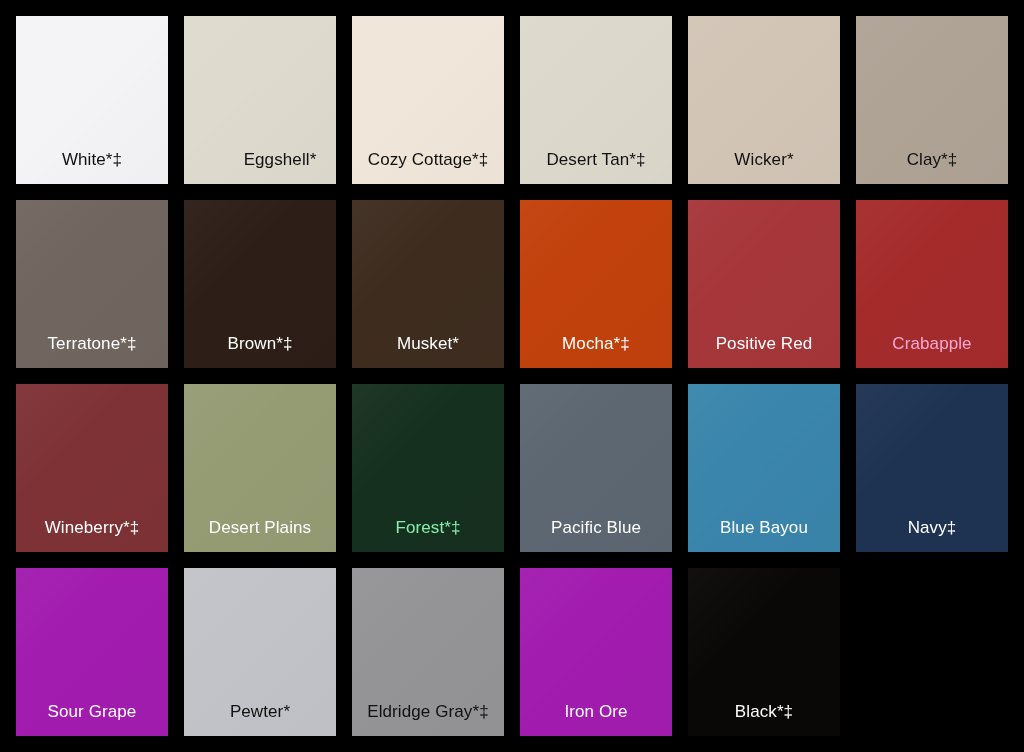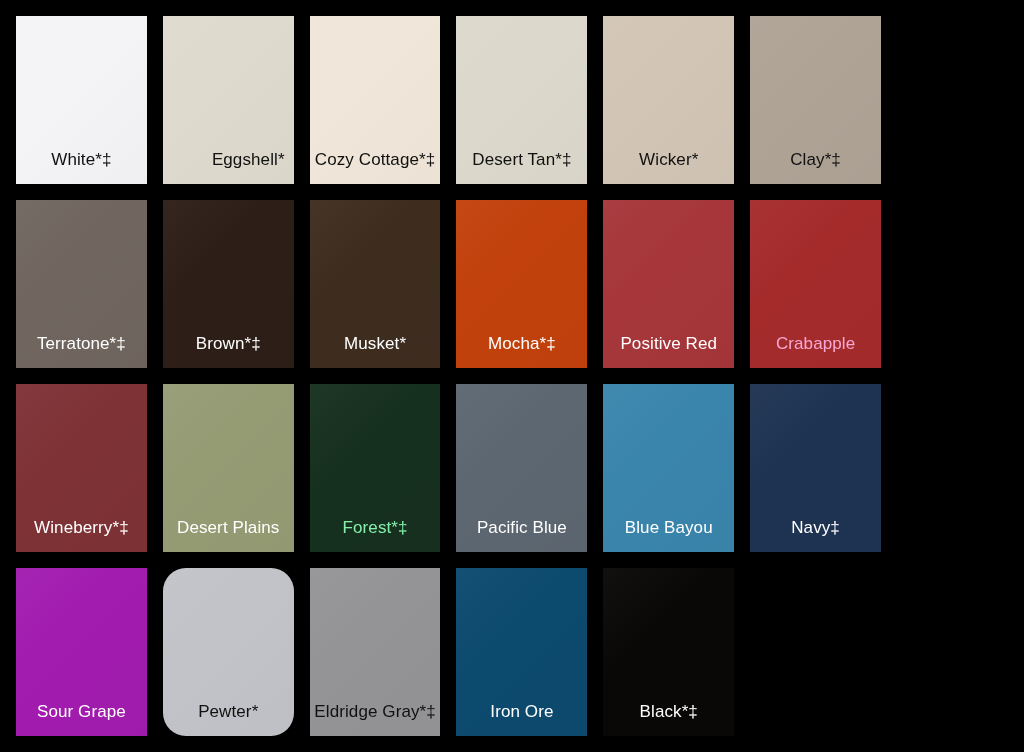--- a/index.html
+++ b/index.html
@@ -23,21 +23,21 @@
     box-sizing: border-box;
     padding: 16px 16px 16px 16px;
   }
 
   .swatch-grid {
     display: grid;
     grid-template-columns: repeat(6, 1fr);
     grid-template-rows: repeat(4, 1fr);
     column-gap: 16px;
     row-gap: 16px;
-    width: 865px;
+    width: 992px;
     height: 720px;
   }
 
   .swatch {
     position: relative;
     box-sizing: border-box;
     display: flex;
     align-items: flex-end;
     justify-content: center;
     overflow: hidden;
@@ -124,26 +124,26 @@
       </div>
       <div class="swatch" style="background-color: rgb(58, 133, 172);">
         <span class="swatch-label label-light" style="color: rgb(255, 255, 255);">Blue Bayou</span>
       </div>
       <div class="swatch" style="background-color: rgb(30, 51, 82);">
         <span class="swatch-label label-light" style="color: rgb(255, 255, 255);">Navy‡</span>
       </div>
       <div class="swatch" style="background-color: #a21caf;">
         <span class="swatch-label label-light" style="color: rgb(255, 255, 255);">Sour Grape</span>
       </div>
-      <div class="swatch" style="background-color: rgb(194, 195, 200); border-radius: 23px;">
+      <div class="swatch" style="background-color: rgb(194, 195, 200);">
         <span class="swatch-label label-dark" style="color: rgb(17, 17, 17);">Pewter*</span>
       </div>
       <div class="swatch" style="background-color: rgb(148, 148, 151);">
         <span class="swatch-label label-dark" style="color: rgb(17, 17, 17);">Eldridge Gray*‡</span>
       </div>
-      <div class="swatch" style="background-color: #0c4a6e;">
+      <div class="swatch" style="background-color: #a21caf;">
         <span class="swatch-label label-light" style="color: rgb(255, 255, 255);">Iron Ore</span>
       </div>
       <div class="swatch" style="background-color: rgb(10, 7, 7);">
         <span class="swatch-label label-light" style="color: rgb(255, 255, 255);">Black*‡</span>
       </div>
     </div>
 </div>
 
 </body></html>

